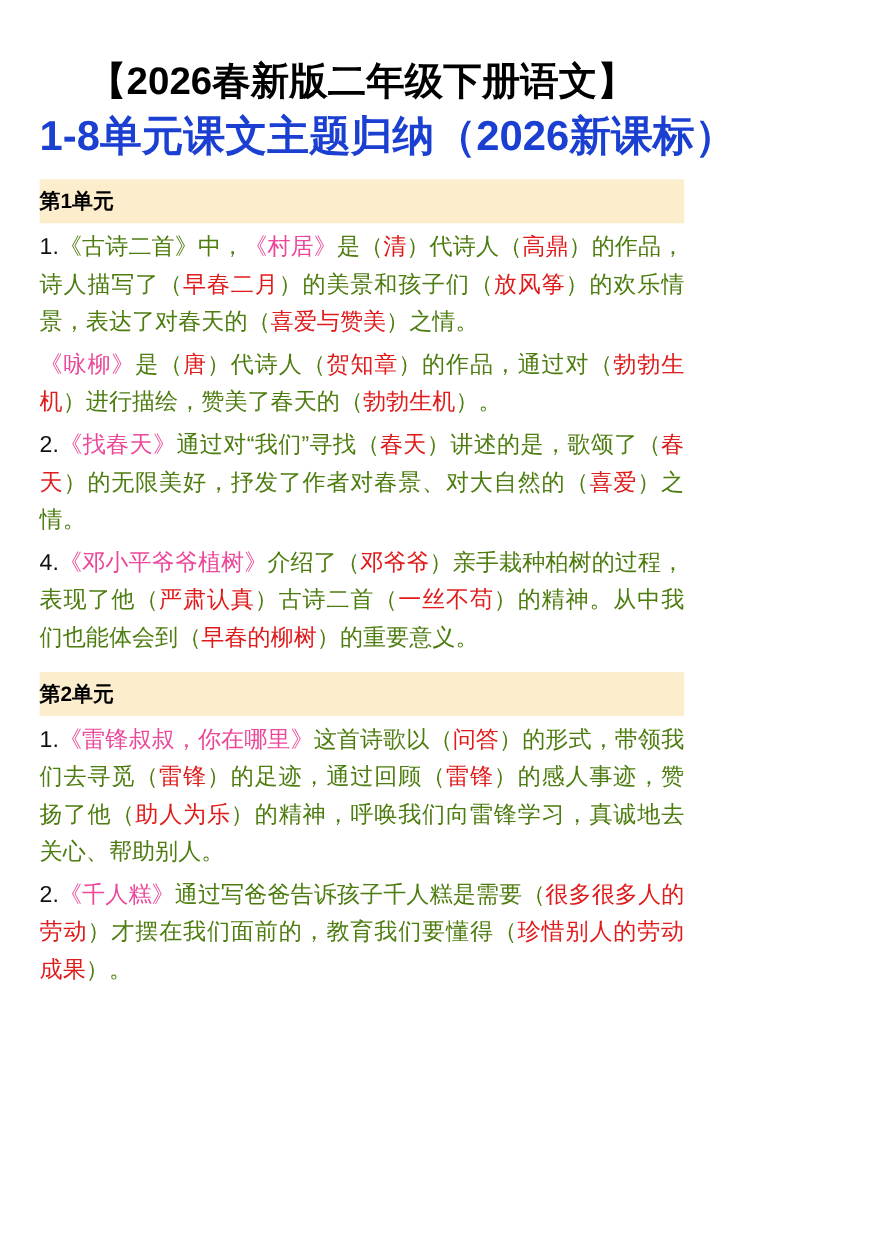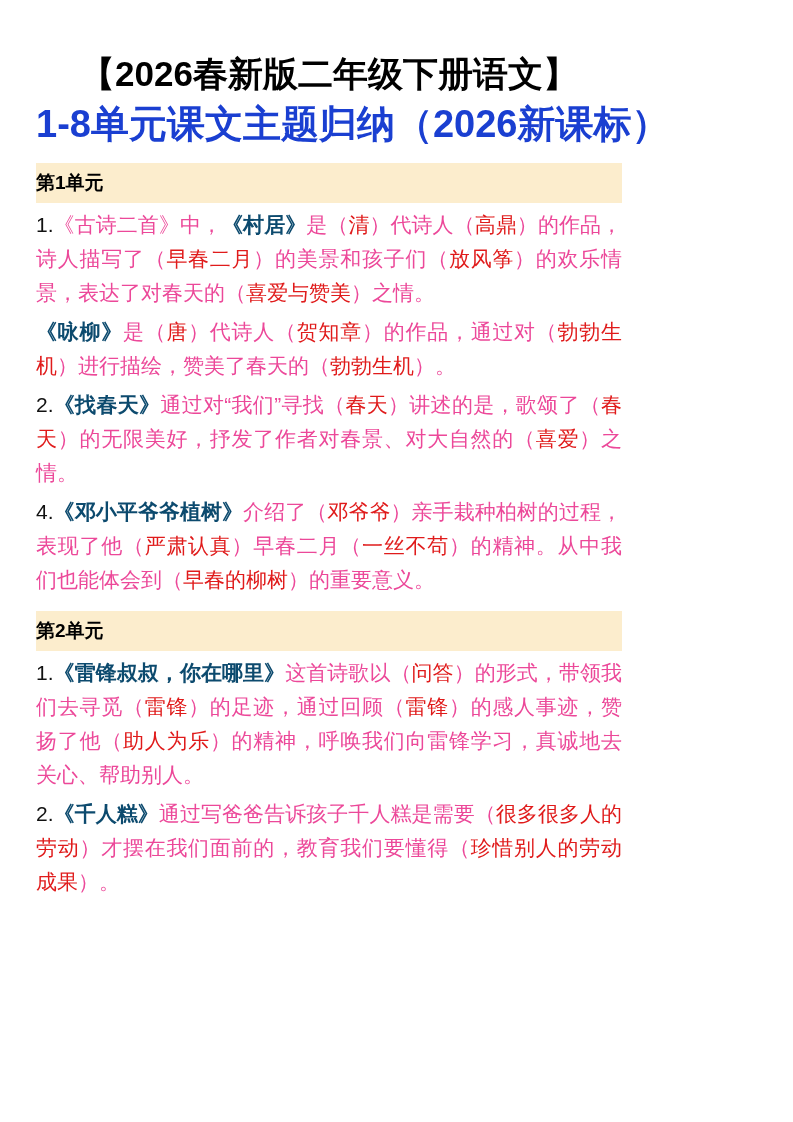--- a/index.html
+++ b/index.html
@@ -51,42 +51,42 @@
   }
   .para {
     font-size: 21px;
     line-height: 1.62;
     color: #111111;
     text-align: justify;
     margin: 5px 0 5px 0;
     letter-spacing: 0px;
   }
   .blue {
-    color: #0c4a6e;
-    font-weight: bold;
+    color: #ec4899;
+    font-weight: normal;
   }
   .red {
     color: #e01b1b;
   }
   .plain {
-    color: #ec4899;
+    color: #4d7c0f;
   }
   .num {
     color: #111111;
   }
 </style>
 </head>
 <body>
 
 <div class="page">
   <div class="title-main">【2026春新版二年级下册语文】</div>
   <div class="title-sub">1-8单元课文主题归纳（2026新课标）</div>
   <div id="units-container">
       <div class="unit-bar">第1单元</div>
       <div class="para"><span class="num">1.</span><span class="plain">《古诗二首》</span><span class="plain">中，</span><span class="blue">《村居》</span><span class="plain">是（</span><span class="red">清</span><span class="plain">）代诗人（</span><span class="red">高鼎</span><span class="plain">）的作品，诗人描写了（</span><span class="red">早春二月</span><span class="plain">）的美景和孩子们（</span><span class="red">放风筝</span><span class="plain">）的欢乐情景，表达了对春天的（</span><span class="red">喜爱与赞美</span><span class="plain">）之情。</span></div>
       <div class="para"><span class="blue">《咏柳》</span><span class="plain">是（</span><span class="red">唐</span><span class="plain">）代诗人（</span><span class="red">贺知章</span><span class="plain">）的作品，通过对（</span><span class="red">勃勃生机</span><span class="plain">）进行描绘，赞美了春天的（</span><span class="red">勃勃生机</span><span class="plain">）。</span></div>
       <div class="para"><span class="num">2.</span><span class="blue">《找春天》</span><span class="plain">通过对“我们”寻找（</span><span class="red">春天</span><span class="plain">）讲述的是，歌颂了（</span><span class="red">春天</span><span class="plain">）的无限美好，抒发了作者对春景、对大自然的（</span><span class="red">喜爱</span><span class="plain">）之情。</span></div>
-      <div class="para"><span class="num">4.</span><span class="blue">《邓小平爷爷植树》</span><span class="plain">介绍了（</span><span class="red">邓爷爷</span><span class="plain">）亲手栽种柏树的过程，表现了他（</span><span class="red">严肃认真</span><span class="plain">）早春二月（</span><span class="red">一丝不苟</span><span class="plain">）的精神。从中我们也能体会到（</span><span class="red">早春的柳树</span><span class="plain">）的重要意义。</span></div>
+      <div class="para"><span class="num">4.</span><span class="blue">《邓小平爷爷植树》</span><span class="plain">介绍了（</span><span class="red">邓爷爷</span><span class="plain">）亲手栽种柏树的过程，表现了他（</span><span class="red">严肃认真</span><span class="plain">）古诗二首（</span><span class="red">一丝不苟</span><span class="plain">）的精神。从中我们也能体会到（</span><span class="red">早春的柳树</span><span class="plain">）的重要意义。</span></div>
       <div class="unit-bar">第2单元</div>
       <div class="para"><span class="num">1.</span><span class="blue">《雷锋叔叔，你在哪里》</span><span class="plain">这首诗歌以（</span><span class="red">问答</span><span class="plain">）的形式，带领我们去寻觅（</span><span class="red">雷锋</span><span class="plain">）的足迹，通过回顾（</span><span class="red">雷锋</span><span class="plain">）的感人事迹，赞扬了他（</span><span class="red">助人为乐</span><span class="plain">）的精神，呼唤我们向雷锋学习，真诚地去关心、帮助别人。</span></div>
       <div class="para"><span class="num">2.</span><span class="blue">《千人糕》</span><span class="plain">通过写爸爸告诉孩子千人糕是需要（</span><span class="red">很多很多人的劳动</span><span class="plain">）才摆在我们面前的，教育我们要懂得（</span><span class="red">珍惜别人的劳动成果</span><span class="plain">）。</span></div>
     </div>
 </div>
 
 </body></html>

